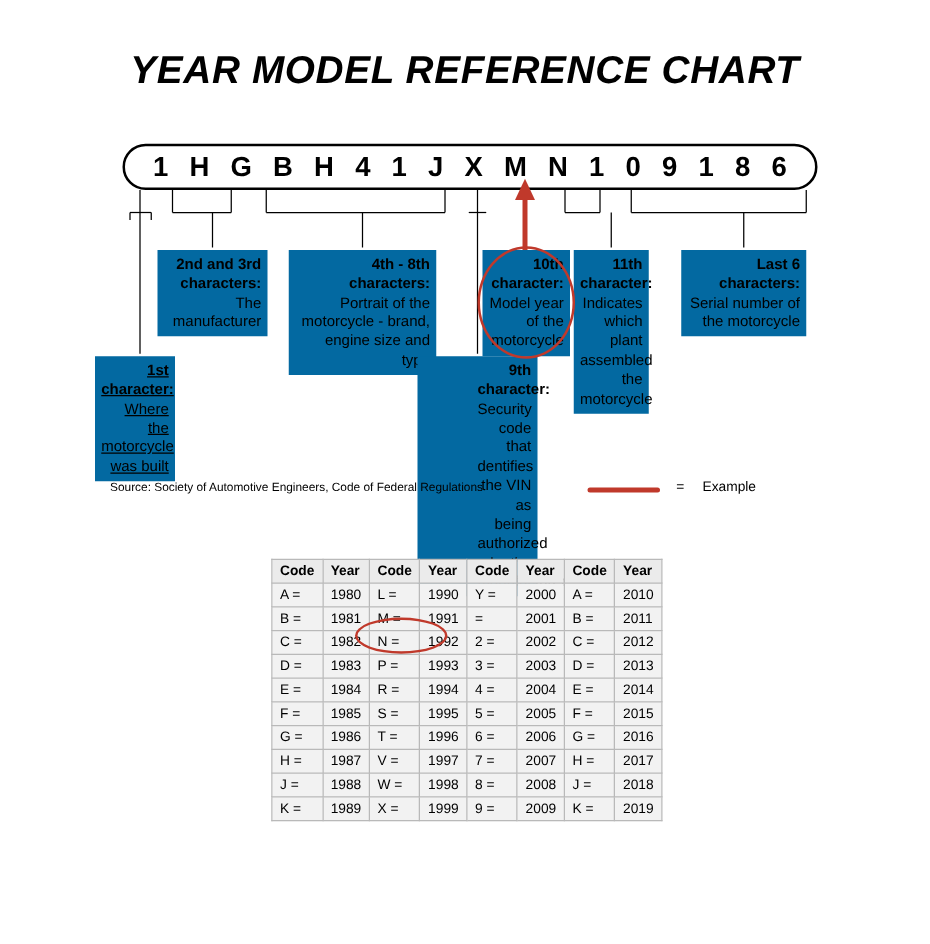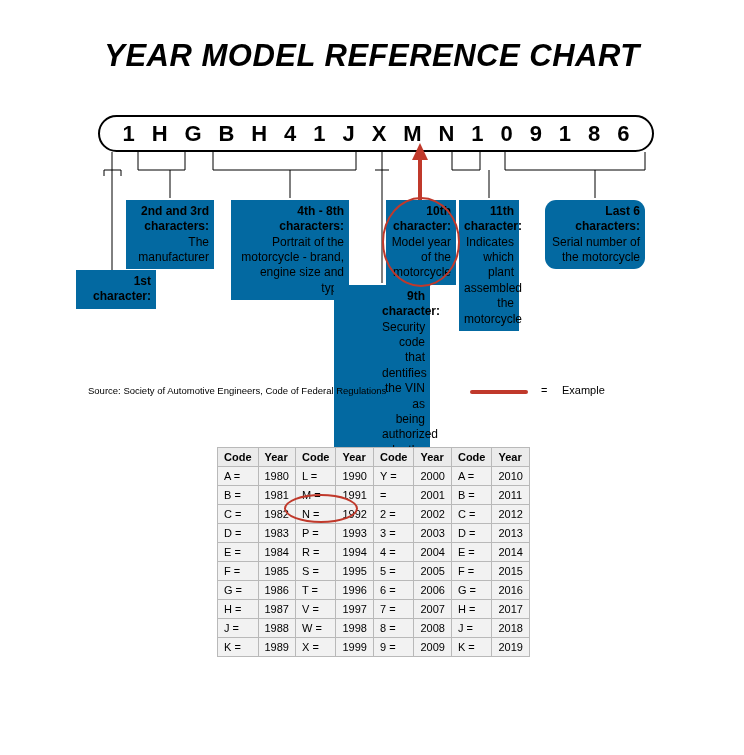--- a/index.html
+++ b/index.html
@@ -68,27 +68,27 @@
     background: #0369a1;
     color: #000;
     font-size: 12px;
     line-height: 1.28;
     text-align: right;
     padding: 4px 5px;
     box-sizing: border-box;
   }
   .callout b { font-weight: bold; }
 
-  #c-1st   { left: 76px;  top: 270px; width: 80px; }
+  #c-1st   { left: 76px;  top: 285px; width: 64px; text-decoration: underline; }
   #c-2nd3rd{ left: 126px; top: 200px; width: 88px; }
   #c-4th8th{ left: 231px; top: 200px; width: 118px; }
   #c-9th   { left: 334px; top: 285px; width: 96px; padding-left: 48px; }
   #c-10th  { left: 386px; top: 200px; width: 70px; }
   #c-11th  { left: 459px; top: 200px; width: 60px; }
-  #c-last6 { left: 545px; top: 200px; width: 100px; border-radius: 11px; }
+  #c-last6 { left: 545px; top: 200px; width: 100px; }
 
   
   #source {
     position: absolute;
     left: 88px;
     top: 385px;
     font-size: 9.5px;
   }
   #legend-line {
     position: absolute;
@@ -215,20 +215,21 @@
   </g>
 
   <g>
     <line x1="420" y1="200" x2="420" y2="152" stroke="#c0392b" stroke-width="4"></line>
     <polygon points="420,143 412,160 428,160" fill="#c0392b"></polygon>
   </g>
 </svg>
 
 <div class="callout" id="c-1st">
   <b>1st character:</b><br>
+  <span>Where the motorcycle was built</span>
 </div>
 
 <div class="callout" id="c-2nd3rd">
   <b>2nd and 3rd characters:</b><br>
   <span>The manufacturer</span>
 </div>
 
 <div class="callout" id="c-4th8th">
   <b>4th - 8th characters:</b><br>
   <span>Portrait of the motorcycle - brand, engine size and type</span>

